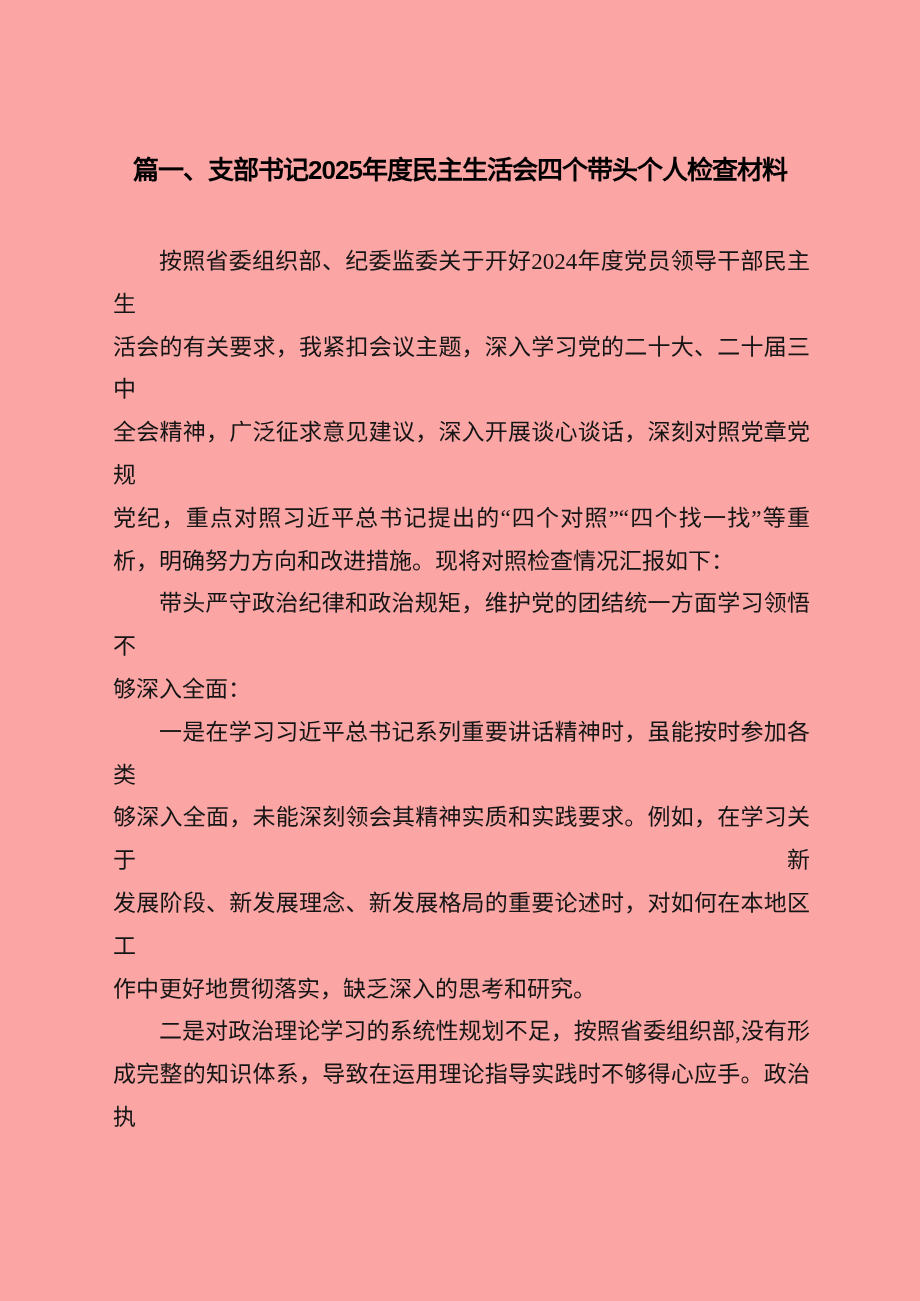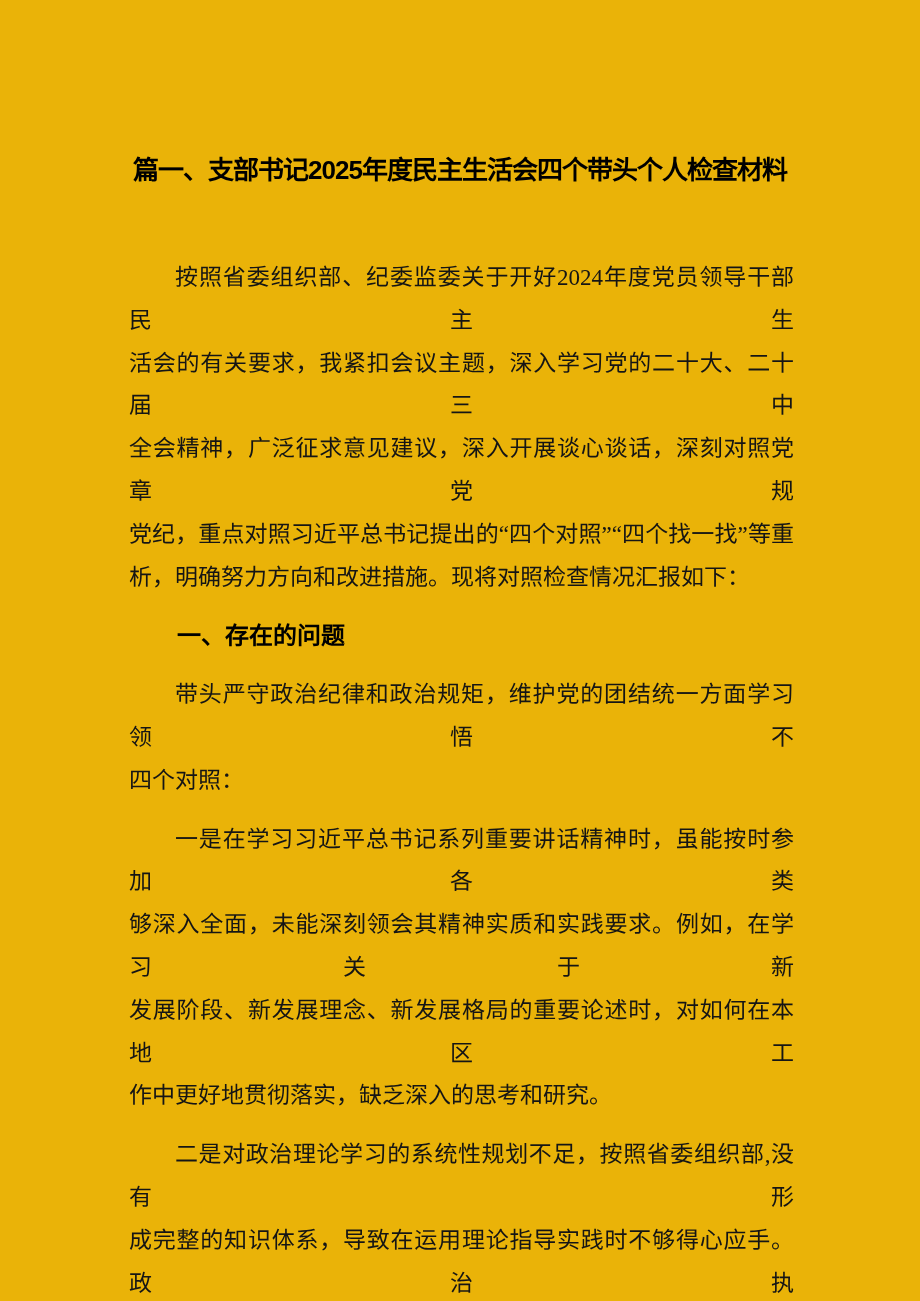--- a/index.html
+++ b/index.html
@@ -5,21 +5,21 @@
 <style>
   html, body {
     margin: 0;
     padding: 0;
     background: #ffffff;
   }
   .page {
     position: relative;
     width: 920px;
     height: 1301px;
-    background: #eab308;
+    background: #fca5a5;
     overflow: hidden;
   }
   .doc-title {
     position: absolute;
     top: 149px;
     left: 110px;
     width: 700px;
     text-align: center;
     font-family: "Liberation Sans", "DejaVu Sans", sans-serif;
     font-weight: 700;
@@ -29,21 +29,21 @@
     white-space: nowrap;
   }
   .doc-body {
     position: absolute;
     top: 241px;
     left: 113px;
     width: 697px;
     color: #151515;
   }
   .block {
-    margin: 16px;
+    margin: 0;
     padding: 0;
   }
   .line {
     font-family: "Liberation Serif", "DejaVu Serif", serif;
     font-size: 23px;
     line-height: 42.8px;
     text-align: justify;
     text-align-last: justify;
     color: #151515;
   }
@@ -67,26 +67,23 @@
 <div class="page">
   <div class="doc-title">篇一、支部书记2025年度民主生活会四个带头个人检查材料</div>
   <div class="doc-body">
       <div class="block paragraph">
         <div class="line indent">按照省委组织部、纪委监委关于开好2024年度党员领导干部民主生</div>
         <div class="line">活会的有关要求，我紧扣会议主题，深入学习党的二十大、二十届三中</div>
         <div class="line">全会精神，广泛征求意见建议，深入开展谈心谈话，深刻对照党章党规</div>
         <div class="line">党纪，重点对照习近平总书记提出的“四个对照”“四个找一找”等重</div>
         <div class="line end">析，明确努力方向和改进措施。现将对照检查情况汇报如下：</div>
       </div>
-      <div class="block heading">
-        <div class="line indent end">一、存在的问题</div>
-      </div>
       <div class="block paragraph">
         <div class="line indent">带头严守政治纪律和政治规矩，维护党的团结统一方面学习领悟不</div>
-        <div class="line end">四个对照：</div>
+        <div class="line end">够深入全面：</div>
       </div>
       <div class="block paragraph">
         <div class="line indent">一是在学习习近平总书记系列重要讲话精神时，虽能按时参加各类</div>
         <div class="line">够深入全面，未能深刻领会其精神实质和实践要求。例如，在学习关于新</div>
         <div class="line">发展阶段、新发展理念、新发展格局的重要论述时，对如何在本地区工</div>
         <div class="line end">作中更好地贯彻落实，缺乏深入的思考和研究。</div>
       </div>
       <div class="block paragraph">
         <div class="line indent">二是对政治理论学习的系统性规划不足，按照省委组织部,没有形</div>
         <div class="line">成完整的知识体系，导致在运用理论指导实践时不够得心应手。政治执</div>

